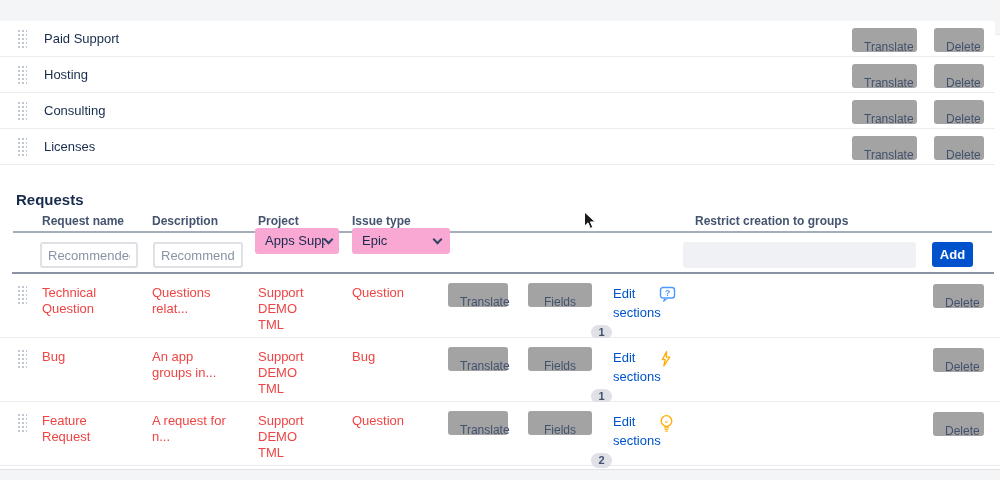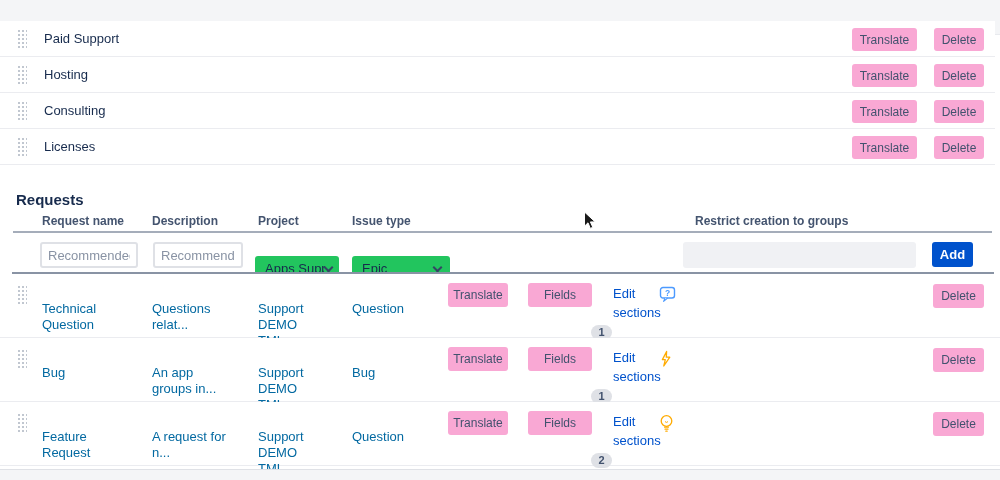--- a/index.html
+++ b/index.html
@@ -12,61 +12,61 @@
   .topbar h1 { position:absolute; left:24px; top:7px; font-size:17px; font-weight:bold; color:#172B4D; letter-spacing:.1px;margin-top:24px; }
 
   
   .toplist { position:absolute; top:21px; left:0; width:995px; }
   .trow { position:relative; height:36px; border-bottom:1px solid #EBECF0; background:#fff; }
   .drag { position:absolute; left:17px; top:8px; width:10px; height:21px;
           background-image:radial-gradient(#C1C7D0 1.1px, transparent 1.2px);
           background-size:4px 4px; }
   .tname { position:absolute; left:44px; top:0; line-height:36px; font-size:13px; color:#172B4D; }
 
-  .btn { position:absolute; height:23px; background:#f9a8d4; border:none; border-radius:3px;
+  .btn { position:absolute; height:23px; background:#a3a3a3; border:none; border-radius:3px;
          color:#42526E; font-size:12px; font-family:"Liberation Sans", sans-serif; cursor:pointer;
-         text-align:center; padding:4px; }
+         text-align:center; padding:12px; }
   .btn-translate-top { left:852px; top:7px; width:65px; }
   .btn-delete-top { left:934px; top:7px; width:50px; }
 
   
   .req-title { position:absolute; left:16px; top:191px; font-size:15px; font-weight:bold; color:#172B4D;text-align:right; }
   .thead span { position:absolute; top:214px; font-size:12px; font-weight:bold; color:#44546F; }
   .th-name { left:42px; } .th-desc { left:152px; } .th-project { left:258px; }
   .th-issue { left:352px; } .th-groups { left:695px; }
   .thead-line { position:absolute; top:231px; left:13px; right:8px; height:2px; background:#A5ADBA; }
 
   
   .addrow .input { position:absolute; top:242px; height:26px; border:2px solid #DFE1E6; border-radius:3px;
                    background:#fff; font-size:13px; font-family:"Liberation Sans", sans-serif;
                    color:#172B4D; padding:0 6px; }
   .addrow .input::placeholder { color:#8993A4; opacity:1; }
   .in-name { left:40px; width:98px; }
   .in-desc { left:153px; width:90px; }
-  .select { position:absolute; top:256px; height:26px; background:#22c55e; border-radius:3px;
+  .select { position:absolute; top:228px; height:26px; background:#f9a8d4; border-radius:3px;
             font-size:13px; color:#172B4D; cursor:pointer; }
   .select .sel-label { position:absolute; left:10px; top:5px; white-space:nowrap; overflow:hidden; }
   .sel-project { left:255px; width:84px; } .sel-project .sel-label { max-width:60px; }
   .sel-issue { left:352px; width:98px; }
   .chev { position:absolute; right:9px; top:8px; width:7px; height:7px;
           border-right:2px solid #344563; border-bottom:2px solid #344563; transform:rotate(45deg); }
   .sel-project .chev { right:7px; }
   .in-groups { position:absolute; left:683px; top:242px; width:233px; height:26px; background:#F0F1F4;
                border:none; border-radius:3px; font-size:13px; padding:0 8px; color:#172B4D;
                font-family:"Liberation Sans", sans-serif; }
   .btn-add { position:absolute; left:932px; top:242px; width:41px; height:25px; background:#0052CC;
              color:#fff; border:none; border-radius:3px; font-size:13px; font-weight:bold;
              font-family:"Liberation Sans", sans-serif; cursor:pointer; }
   .addrow-line { position:absolute; top:272px; left:12px; right:6px; height:2px; background:#8993A4; }
 
   
   .datarows { position:absolute; top:274px; left:0; width:1000px; }
   .drow { position:relative; height:64px; border-bottom:1px solid #EBECF0; background:#fff; }
   .drow .drag { top:11px; }
-  .cell { position:absolute; top:11px; font-size:13px; line-height:16px; color:#0369a1;margin-top:16px; }
+  .cell { position:absolute; top:11px; font-size:13px; line-height:16px; color:#ef4444; }
   .c-name { left:42px; width:76px; }
   .c-desc { left:152px; width:76px; }
   .c-project { left:258px; width:60px; }
   .c-issue { left:352px; width:90px; }
   .btn-translate-row { left:448px; top:9px; width:60px; height:24px; }
   .btn-fields { left:528px; top:9px; width:64px; height:24px; }
   .editsec { position:absolute; left:589px; top:10px; width:56px; font-size:13px; line-height:19px;
              color:#0052CC; text-decoration:none; display:block;margin-left:24px; }
   .badge { position:absolute; left:591px; top:51px; min-width:21px; height:15px; border-radius:8px;
            background:#DFE1E6; color:#42526E; font-size:11px; font-weight:bold; text-align:center;

